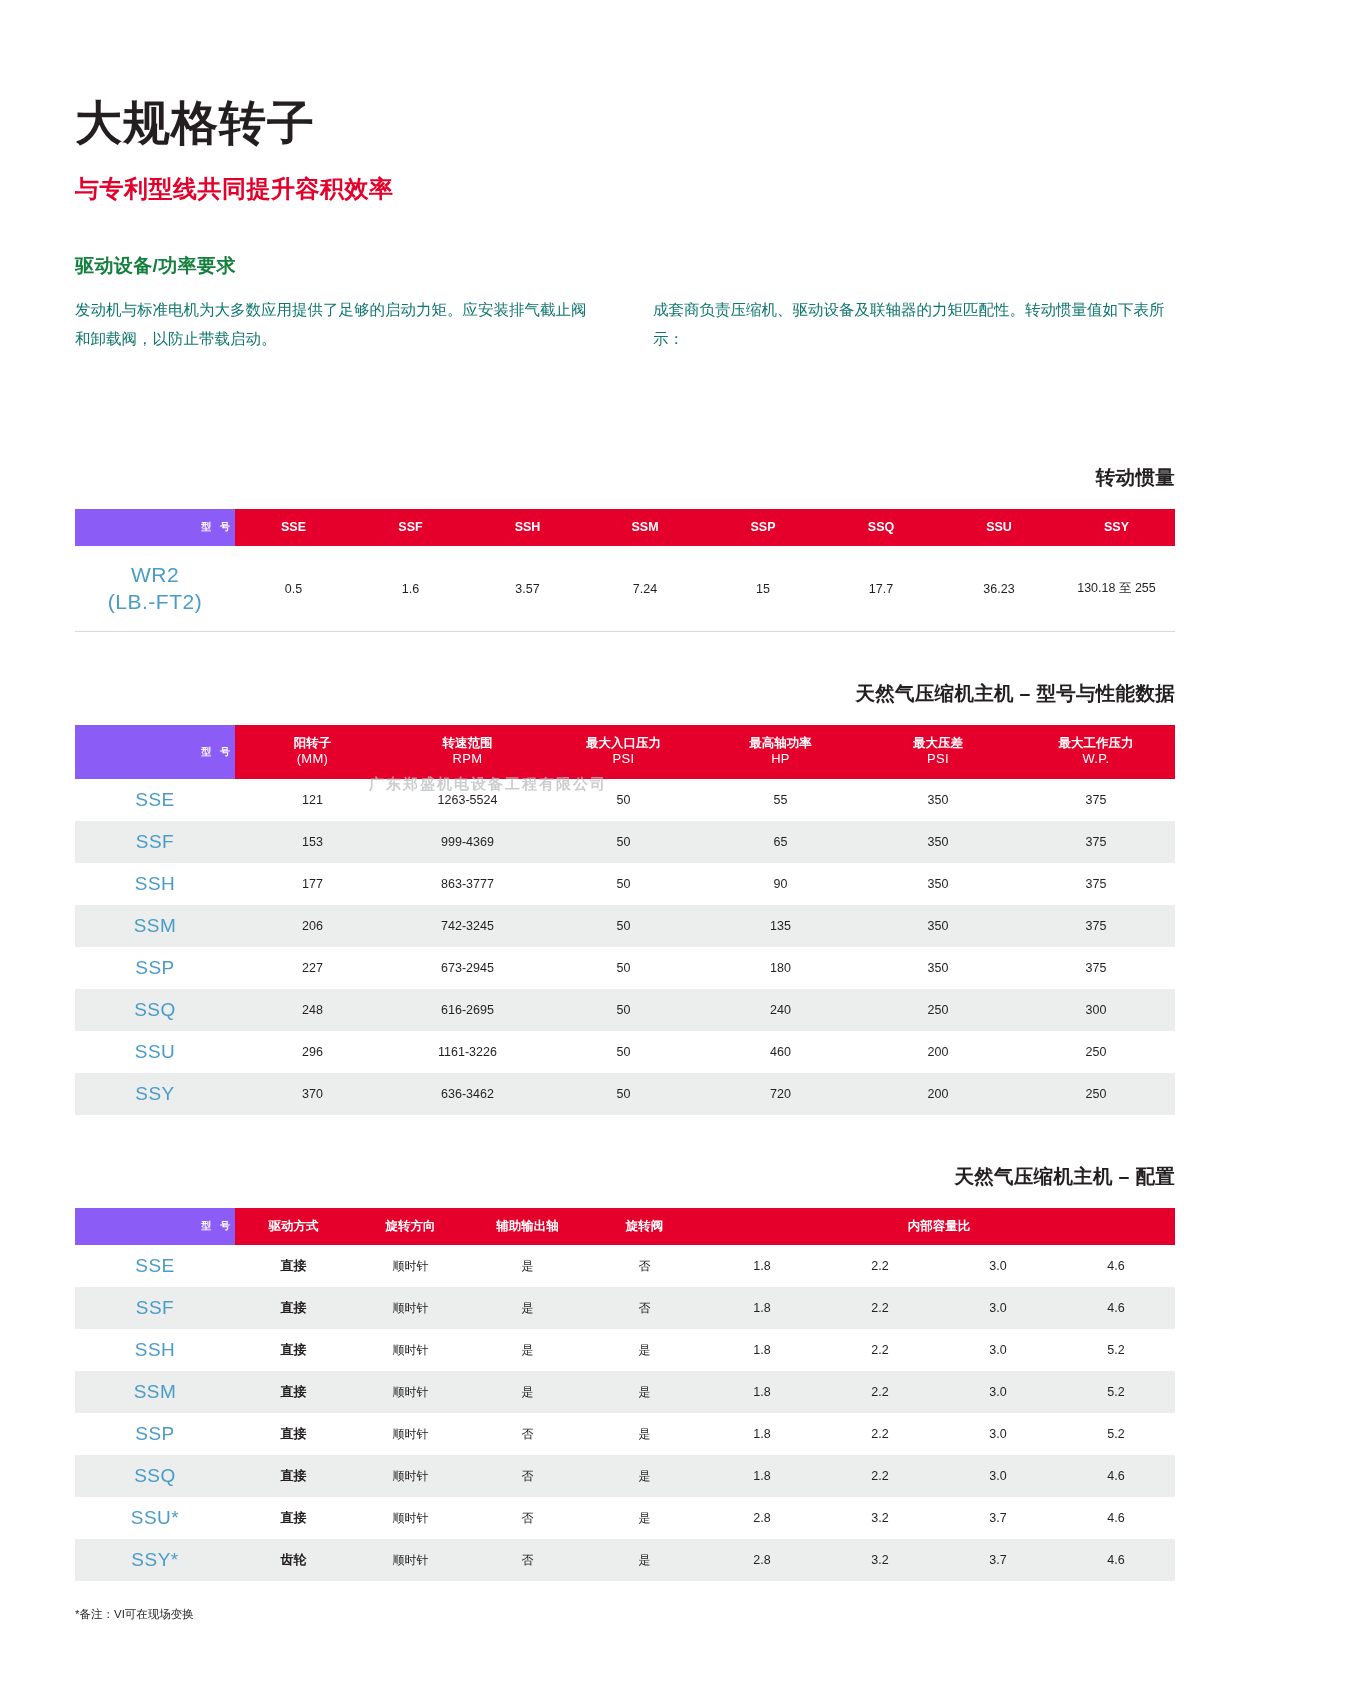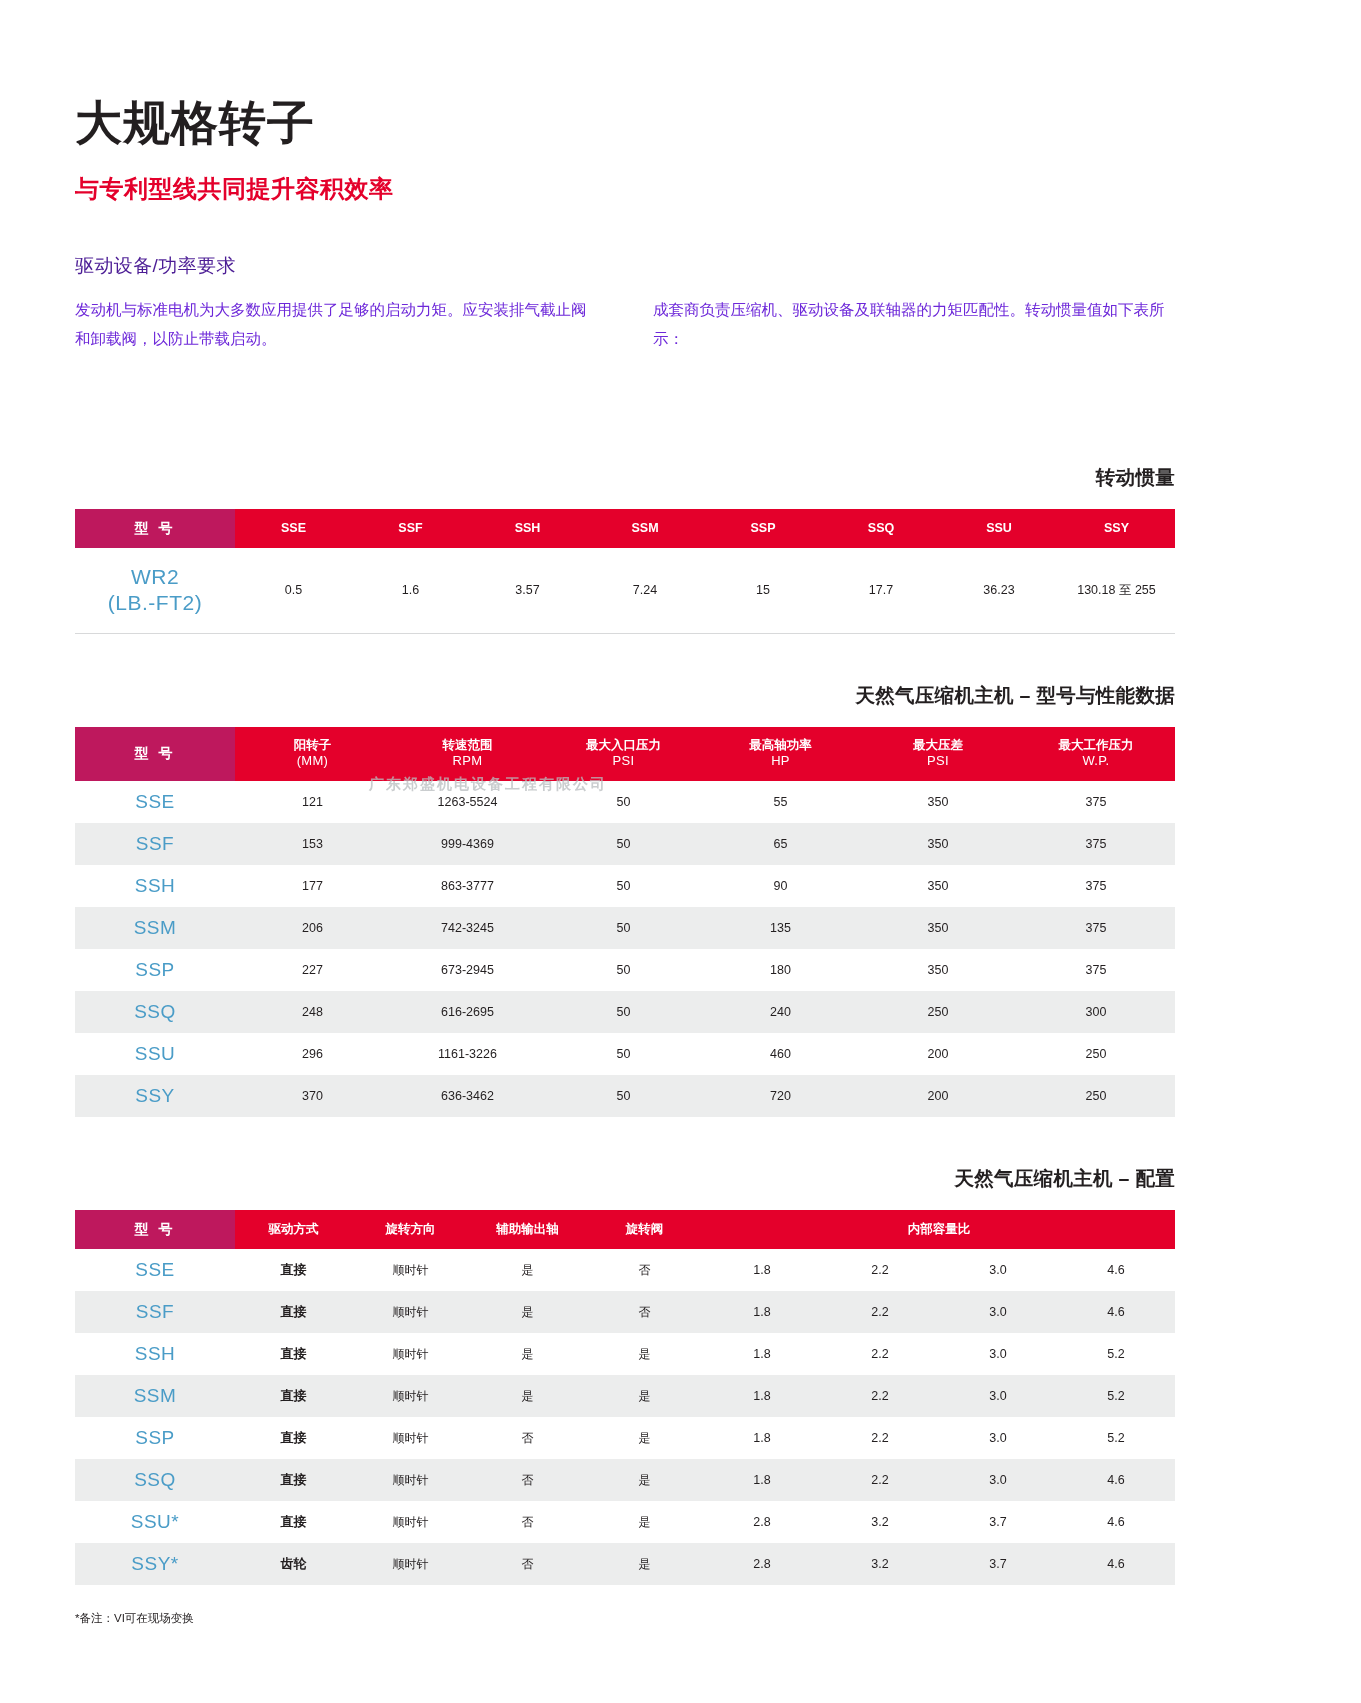--- a/index.html
+++ b/index.html
@@ -41,37 +41,37 @@
   .subtitle {
     font-size: 24px;
     color: #e4002b;
     margin: 0;
     padding-top: 22px;
     letter-spacing: 0.5px;
   }
 
   .section-head {
     font-size: 19px;
-    color: #4c1d95;
-    font-weight: normal;
+    color: #15803d;
+    font-weight: bold;
     margin: 0;
     padding-top: 48px;
     letter-spacing: 0.4px;
   }
 
   .two-col {
     display: flex;
     gap: 58px;
     padding-top: 17px;
   }
   .col {
     width: 520px;
     font-size: 15.5px;
     line-height: 1.85;
-    color: #6d28d9;
+    color: #0f766e;
   }
 
   
   .table-title {
     font-size: 19.5px;
     font-weight: bold;
     color: #231f20;
     margin: 0;
     letter-spacing: 0.3px;
     text-align: right;
@@ -86,23 +86,24 @@
     background: #e4002b;
     color: #ffffff;
     font-size: 12.5px;
     font-weight: bold;
     text-align: center;
     padding: 11px 2px;
     line-height: 1.25;
     border: none;
   }
   thead th.model-col {
-    background: #be185d;
-    font-size: 14px;
+    background: #8b5cf6;
+    font-size: 10px;
     letter-spacing: 3px;
+    text-align: right;
   }
   thead th .sub {
     display: block;
     font-size: 13px;
     font-weight: normal;
     letter-spacing: 0.3px;
   }
   tbody td {
     font-size: 12.5px;
     text-align: center;

